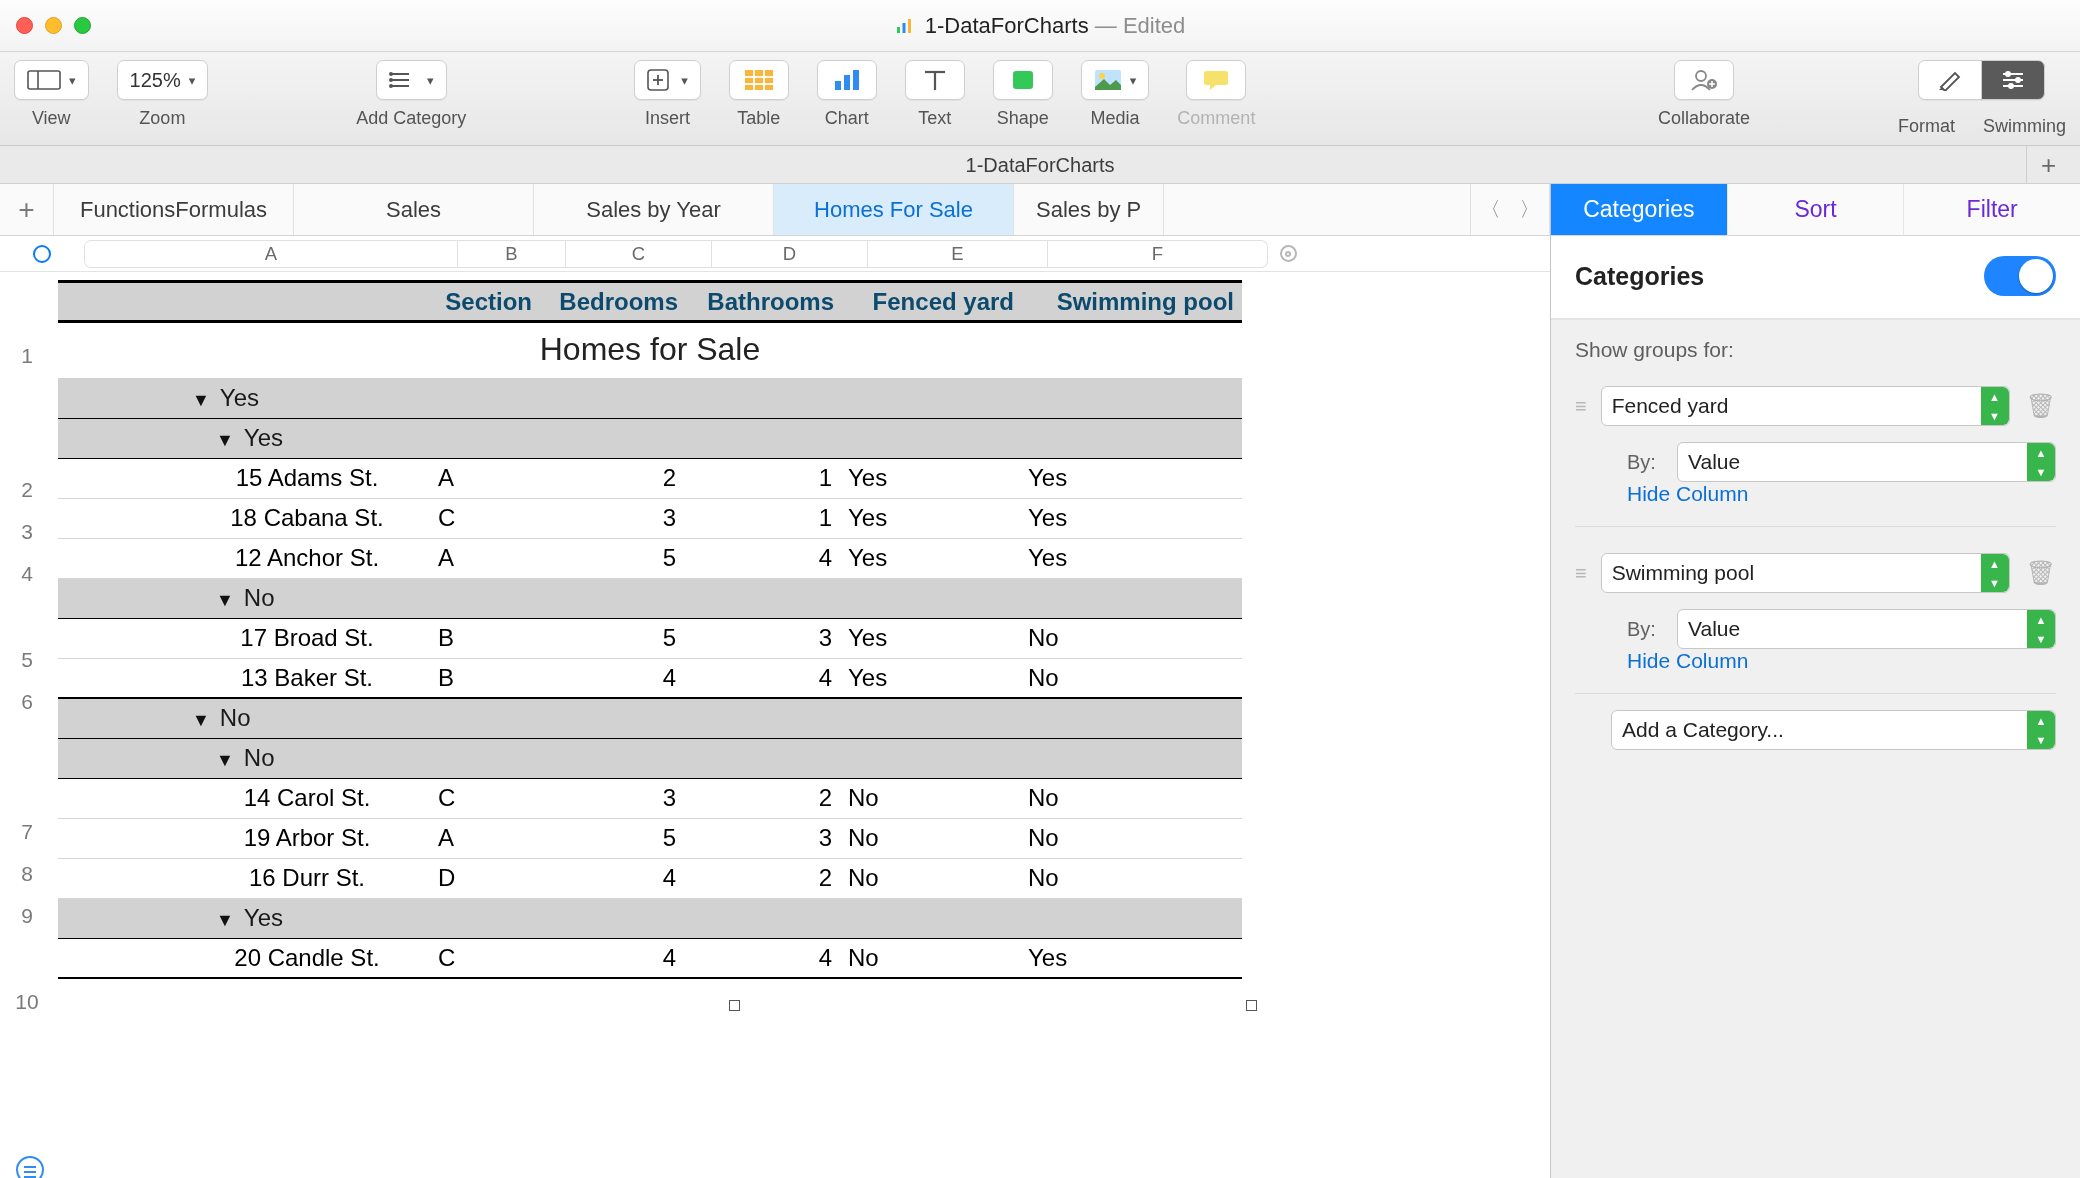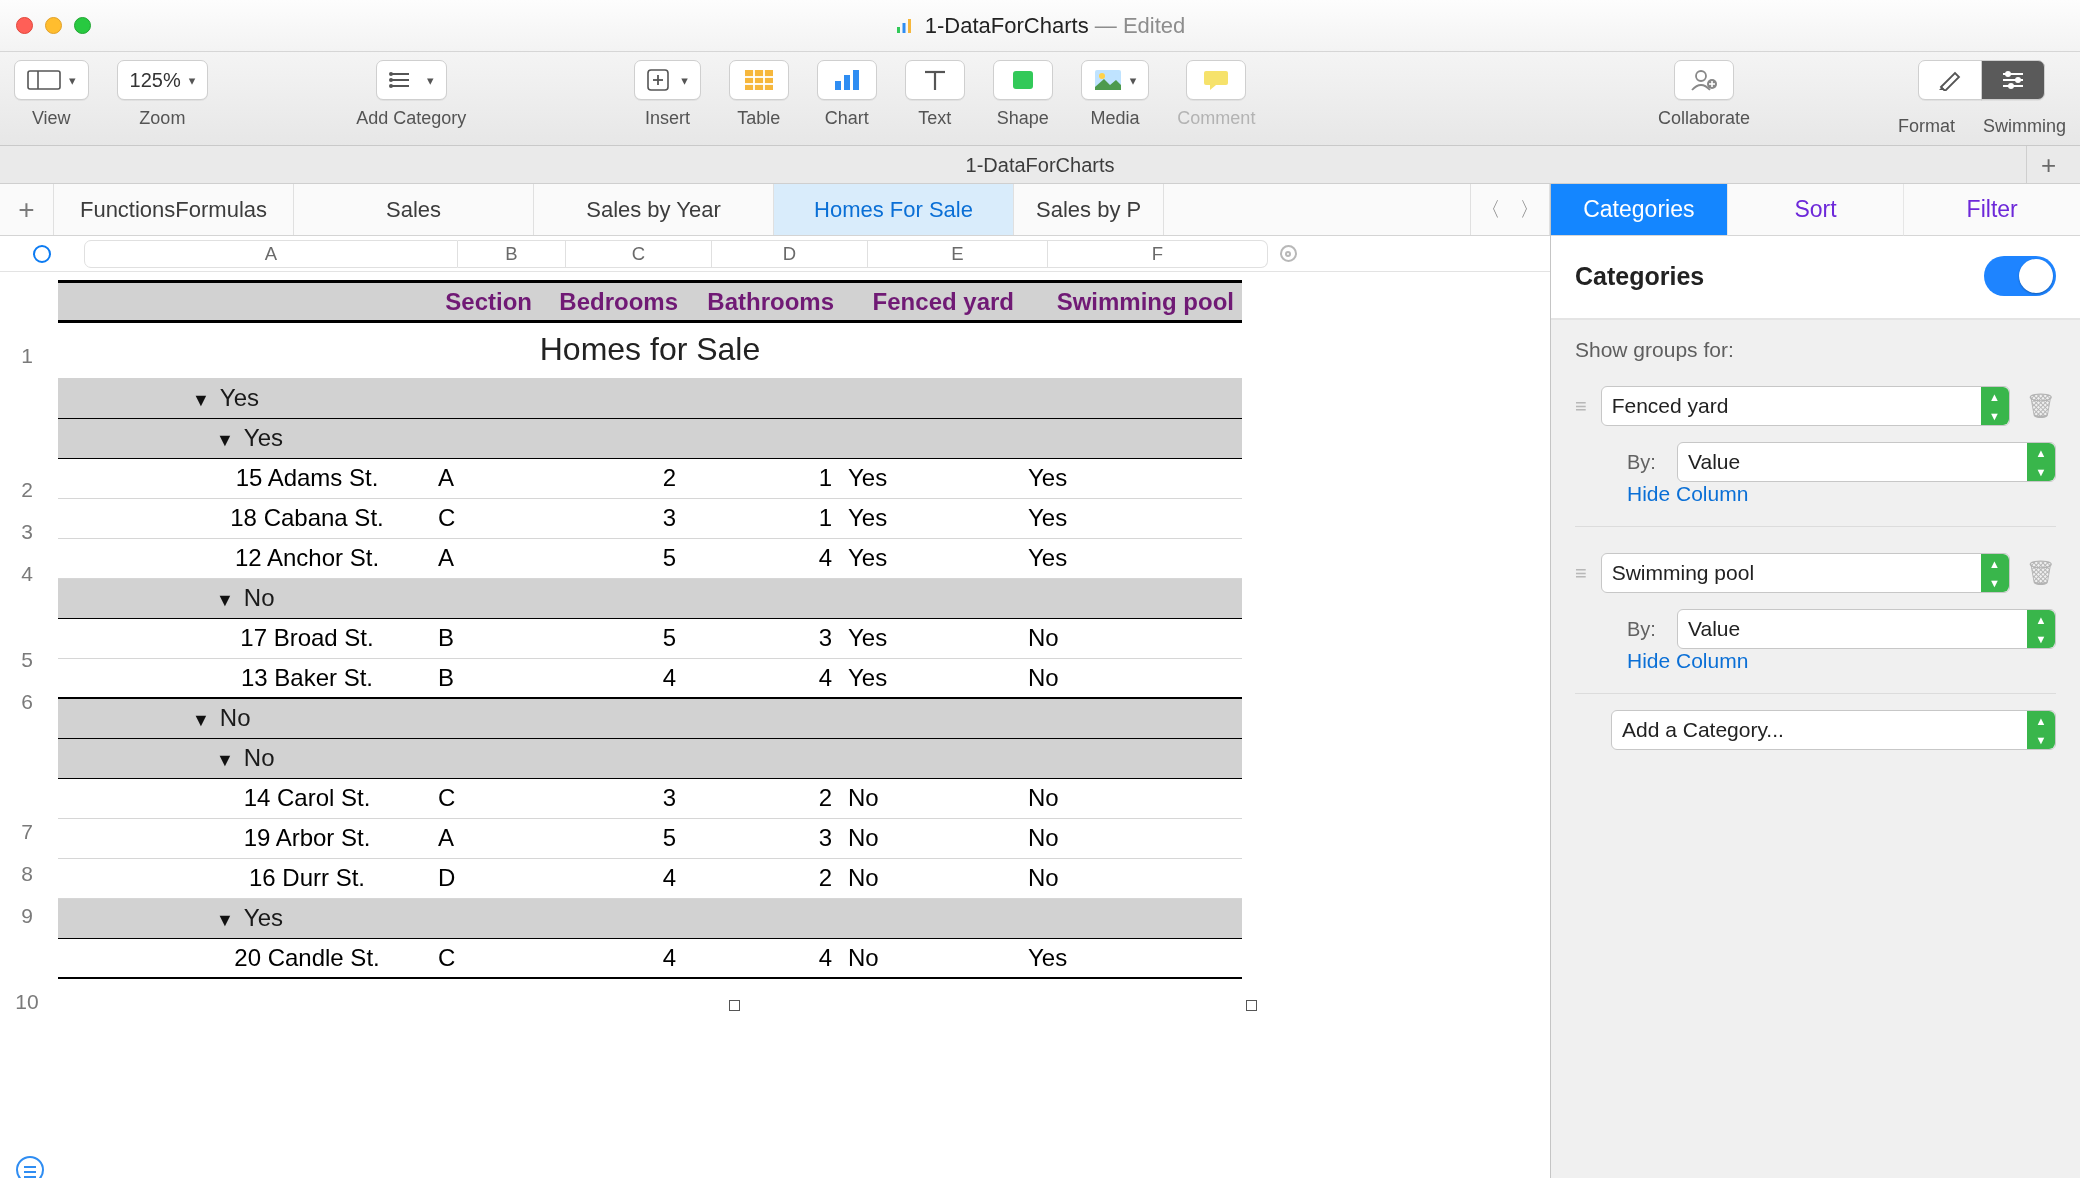--- a/index.html
+++ b/index.html
@@ -59,21 +59,21 @@
   .ruler-post { width:40px; display:flex; align-items:center; justify-content:center; }
   .grey-disc { width:17px; height:17px; background:#fff; border:2px solid #b8b8b8; border-radius:50%; position:relative;}
   .grey-disc::after{content:""; position:absolute; left:50%; top:50%; width:2px; height:2px; border:2px solid #b8b8b8; border-radius:50%; transform:translate(-50%,-50%);}
 
   
   .tablewrap { flex:1; overflow:auto; background:#fff; position:relative; }
   .gutter { position:absolute; left:0; top:0; width:58px; background:#fff; }
   table.sheet { border-collapse:collapse; margin-left:58px; margin-top:8px; margin-right:40px; }
   .sheet .title-row td { text-align:center; font-size:32px; padding:8px 0 10px; color:#222; }
   .sheet th, .sheet td { font-size:24px; height:40px; padding:2px 6px; }
-  .sheet thead th { border-top:3px solid #000; border-bottom:3px solid #000; background:#d2d2d2; text-align:right; color:#701a75; padding-right:8px; }
+  .sheet thead th { border-top:3px solid #000; border-bottom:3px solid #000; background:#d2d2d2; text-align:right; color:#0c4a6e; padding-right:8px; }
   .sheet thead th:first-child { background:#d2d2d2; text-align:center; }
   .sheet thead th.address-head{ text-align:left; padding-left:12px;}
   .row-separator-thin td { border-bottom:1.5px solid #000; }
   .group-row td { background:#d2d2d2; border-bottom:1.5px solid #000; }
   .group-row.sub td{ background:#d2d2d2; }
   .group-row .tri { display:inline-block; transform:rotate(0); margin-right:10px; font-size:18px; color:#111;}
   .group-label { font-size:24px; color:#1a1a1a; }
   .data-row td { background:#fff; border-bottom:1.5px solid #d6d6d6; }
   .data-row td.addr { text-align:center; padding-left:6px; }
   .data-row td.sec { text-align:left; }

